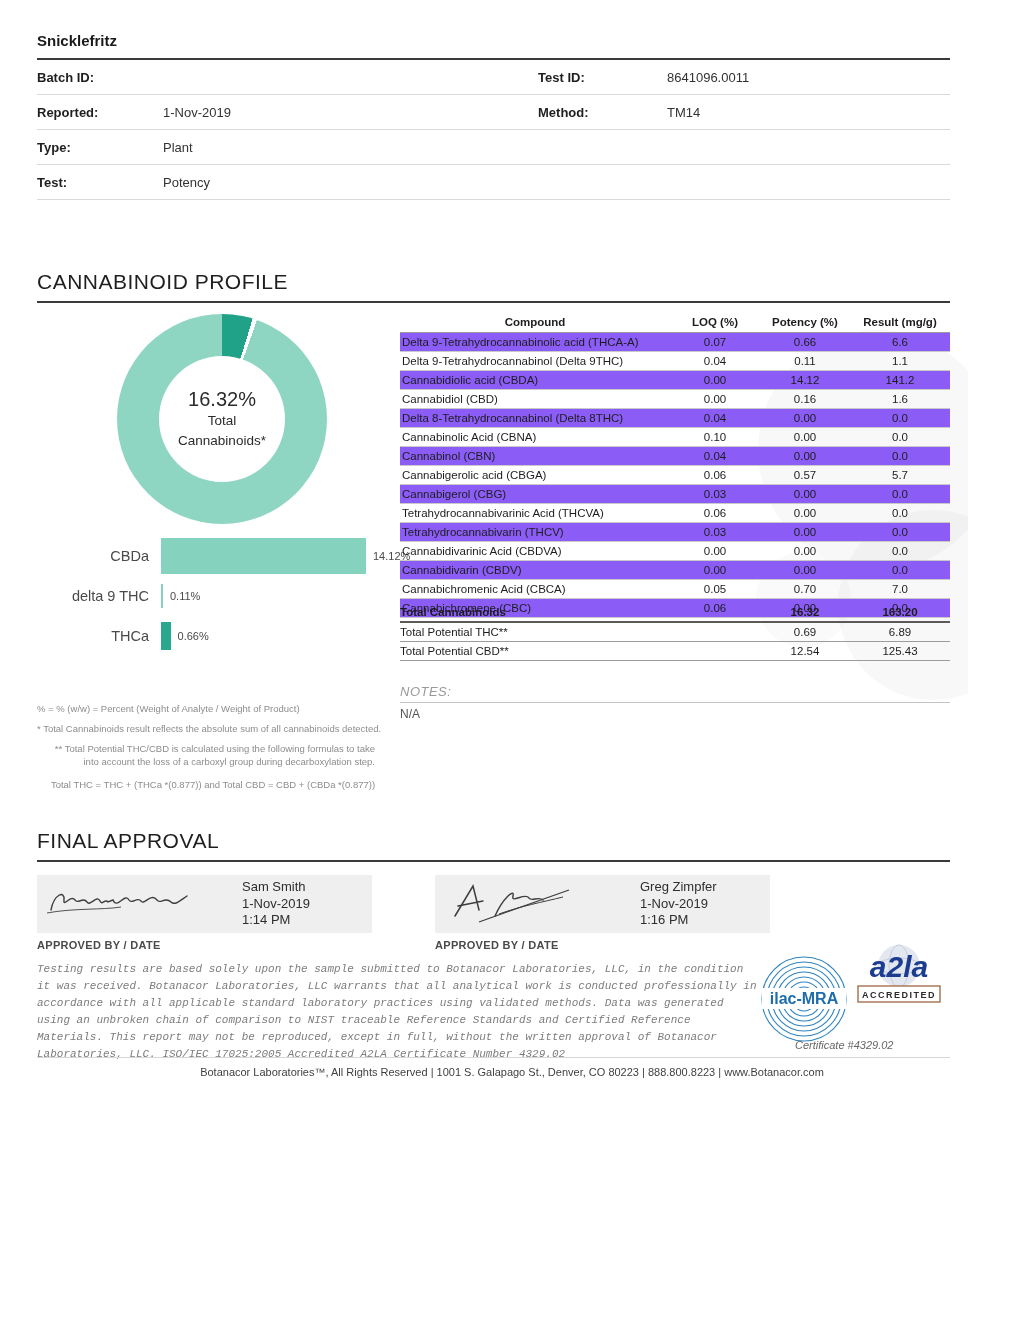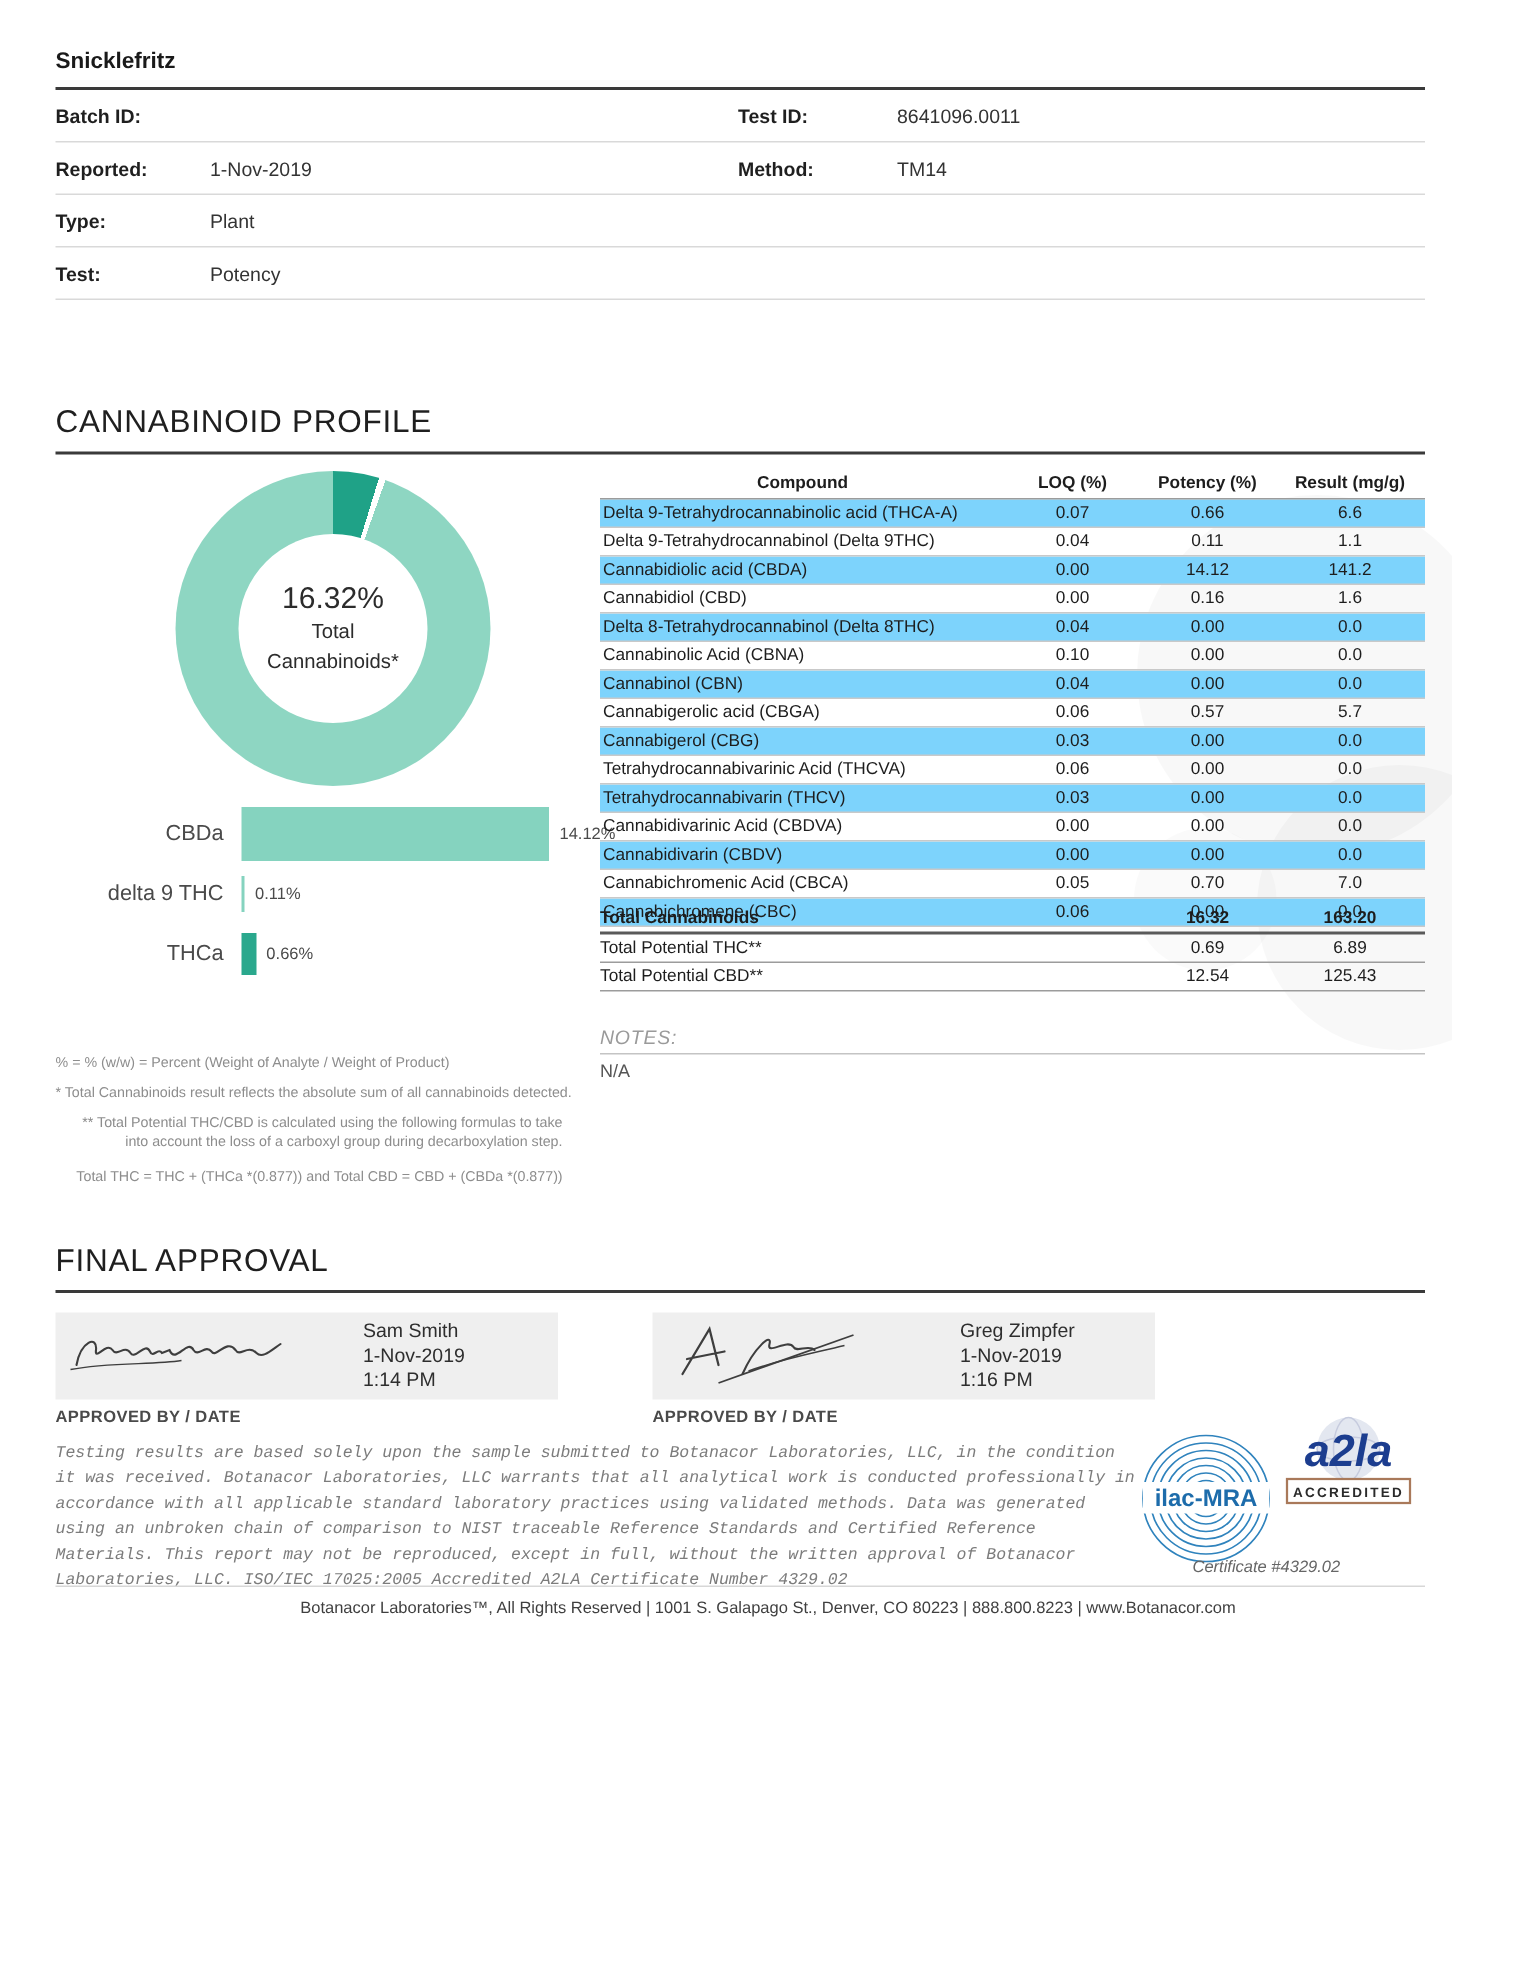--- a/index.html
+++ b/index.html
@@ -9,21 +9,21 @@
   .wm1{left:758px;top:330px;width:240px;height:240px;}
   .wm2{left:838px;top:510px;width:190px;height:190px;}
   .wm3{left:756px;top:552px;width:95px;height:95px;background:rgba(120,120,120,0.04);}
 
   .sample-name{position:absolute;left:37px;top:32px;font-size:15px;font-weight:bold;color:#1a1a1a;}
   .rule-dark{position:absolute;height:2px;background:#3a3a3a;}
   .r-top{left:37px;top:58px;width:913px;}
 
   .header-fields{position:absolute;left:37px;top:60px;width:913px;}
   .hrow{display:grid;grid-template-columns:103px 352px 106px 1fr;align-items:center;
-        padding:10px 0 9px 0;border-bottom:1px solid #d9d9d9;font-size:13px;}
+        padding:10px 0 9px 0;border-bottom:1px solid #d9d9d9;font-size:13px;gap:23px;}
   .hlabel{font-weight:bold;color:#1f1f1f;}
   .hvalue{color:#333;}
 
   .section-title{position:absolute;left:37px;width:913px;font-size:21px;letter-spacing:0.5px;
         color:#1f1f1f;border-bottom:2px solid #3a3a3a;padding-bottom:7px;}
   .st-profile{top:270px;}
   .st-approval{top:829px;}
 
   .donut{position:absolute;left:117px;top:314px;width:210px;height:210px;}
   .donut-ring{position:absolute;inset:0;border-radius:50%;}
@@ -41,21 +41,21 @@
   .footnotes{position:absolute;left:37px;top:702px;width:352px;font-size:9.5px;color:#8d8d8d;line-height:1.45;}
   .fn{margin-bottom:6px;}
   .fn2{text-align:right;padding:0 14px;}
   .fn3{text-align:center;margin-top:9px;}
 
   .ctable{position:absolute;left:400px;top:313px;width:550px;border-collapse:collapse;font-size:11.5px;}
   .ctable th{font-weight:bold;color:#1d1d1d;text-align:center;padding:3px 2px 4px 2px;
         border-bottom:1px solid #9c9c9c;}
   .ctable td{padding:2px 2px;border-bottom:1px solid #c9c9c9;text-align:center;color:#1d1d1d;height:14px;}
   .ctable td.c-name{text-align:left;}
-  .ctable tr.stripe{background:#7dd3fc;}
+  .ctable tr.stripe{background:#8b5cf6;}
   .col-name{width:270px;}.col-loq{width:90px;}.col-rp{width:90px;}.col-rm{width:100px;}
 
   .totals{position:absolute;left:400px;top:603px;width:550px;font-size:11.5px;}
   .trow{display:grid;grid-template-columns:270px 90px 90px 100px;padding:3px 0 3px 0;
         border-bottom:1px solid #9c9c9c;color:#1d1d1d;}
   .trow.tbold{font-weight:bold;border-bottom:2px solid #5a5a5a;}
   .tlabel{text-align:left;}
   .tcell{text-align:center;}
 
   .notes{position:absolute;left:400px;top:684px;width:550px;}

